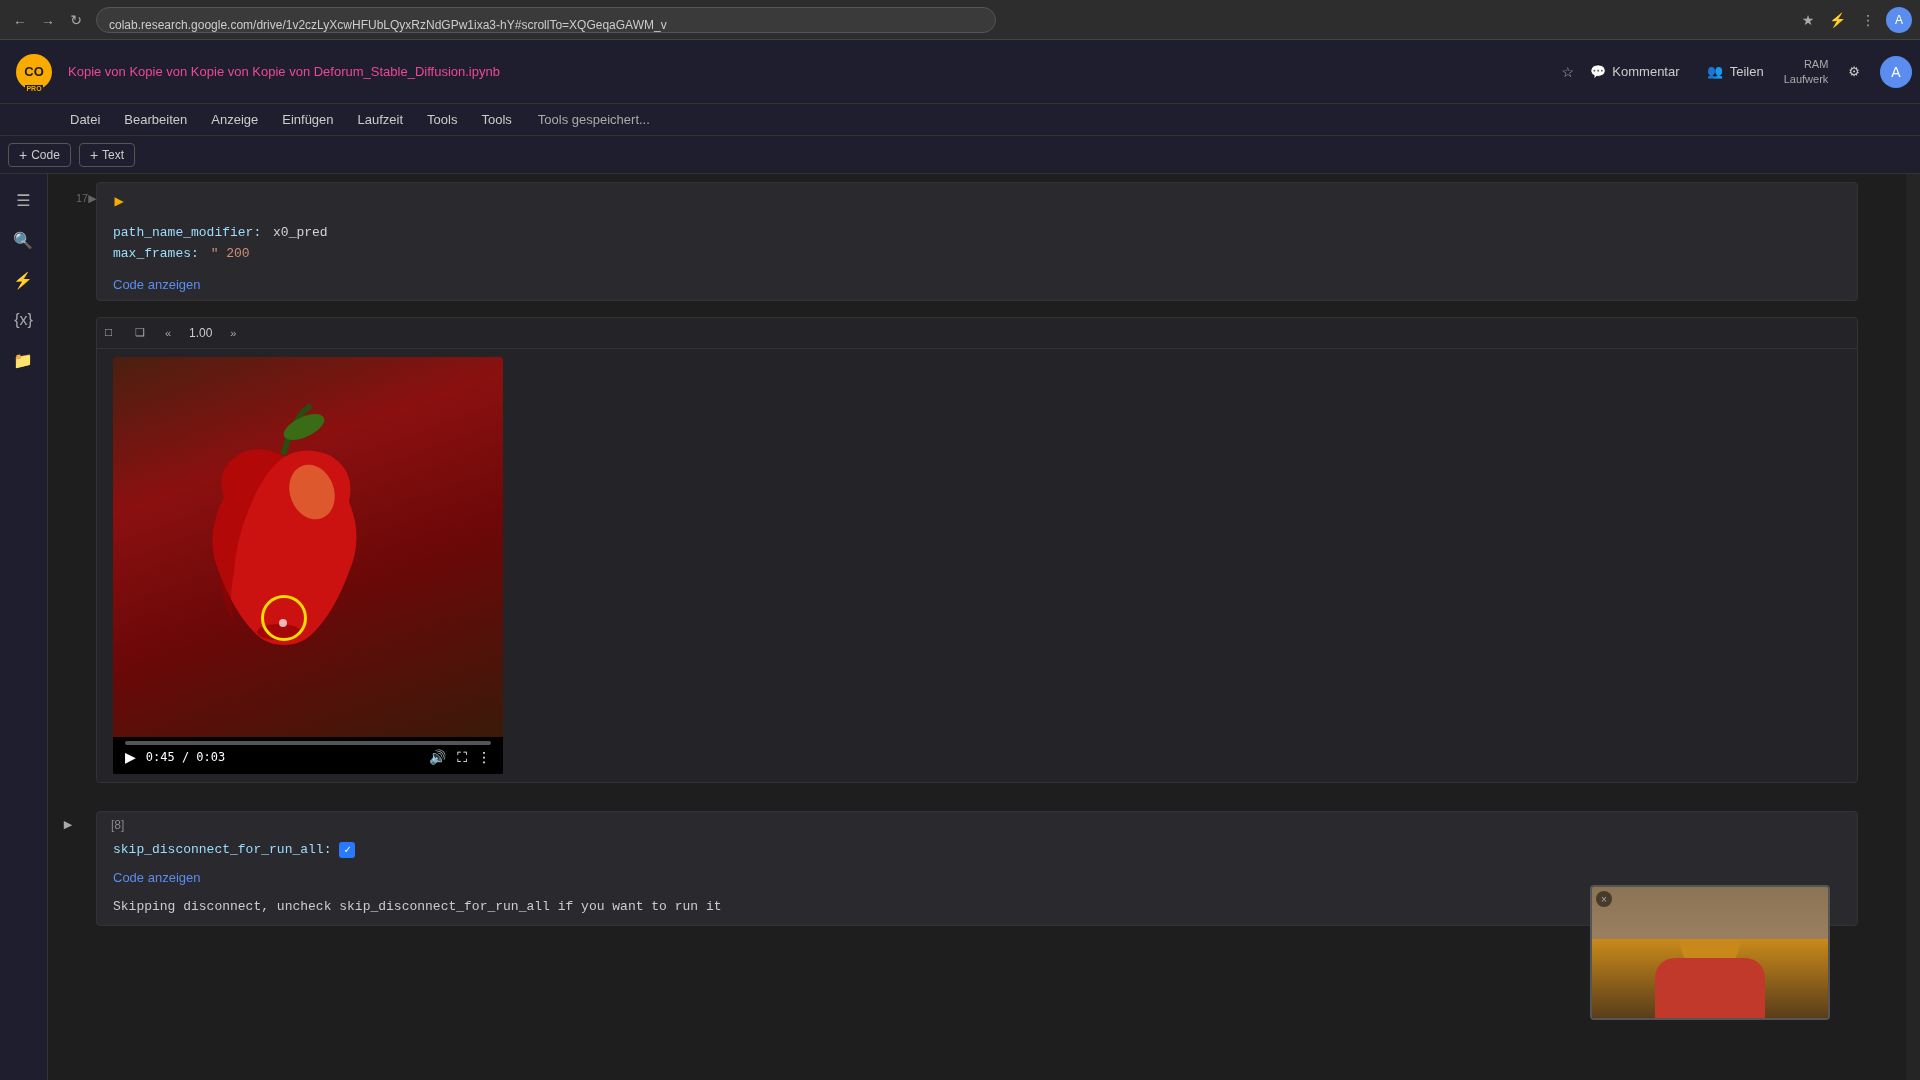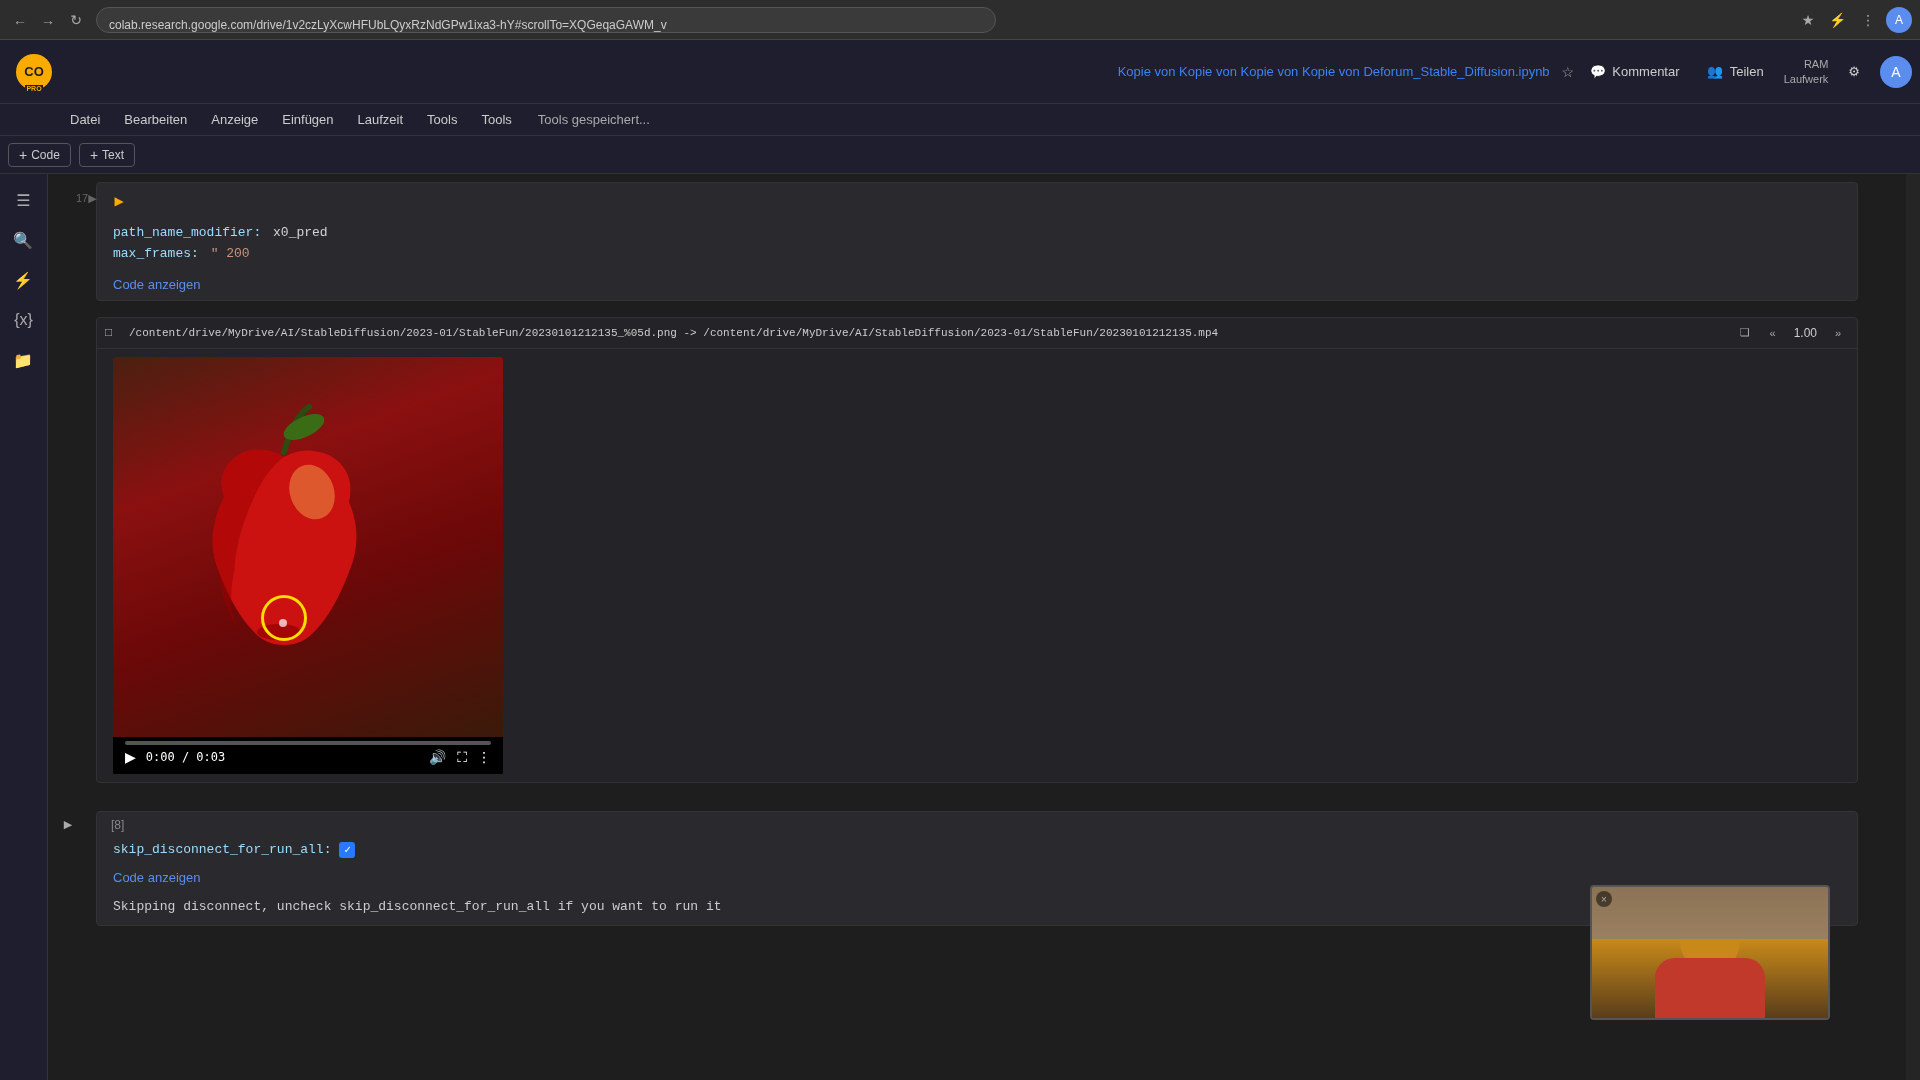--- a/index.html
+++ b/index.html
@@ -128,26 +128,25 @@
       content: 'PRO';
       position: absolute;
       bottom: -2px;
       font-size: 7px;
       color: #f9ab00;
       background: #1e1e2e;
       padding: 0 1px;
     }
     .notebook-title {
       font-size: 13px;
-      color: #3b82f6;
+      color: #ec4899;
       flex: 1;
       white-space: nowrap;
       overflow: hidden;
       text-overflow: ellipsis;
-      text-align: right;
     }
     .notebook-title-star {
       color: #aaa;
       font-size: 14px;
       margin-left: 4px;
       cursor: pointer;
     }
     .top-bar-right {
       display: flex;
       align-items: center;
@@ -676,21 +675,20 @@
             <span class="code-string" style="margin-left:4px;">" 200</span>
           </div>
           <div class="show-code-btn">Code anzeigen</div>
         </div>
       </div>
 
       <div class="cell" style="margin-top:8px;">
         <div class="output-cell">
           <div class="output-cell-header">
             <div style="width:16px;height:16px;cursor:pointer;">□</div>
-            <span class="output-path">/content/drive/MyDrive/AI/StableDiffusion/2023-01/StableFun/20230101212135_%05d.png -&gt; /content/drive/MyDrive/AI/StableDiffusion/2023-01/StableFun/20230101212135.mp4</span>
             <div class="output-controls">
               <button class="output-ctrl-btn">❏</button>
               <button class="output-ctrl-btn">«</button>
               <span class="output-zoom-val">1.00</span>
               <button class="output-ctrl-btn">»</button>
             </div>
           </div>
 
           <div class="video-container">
             <div class="video-frame">
@@ -714,21 +712,21 @@
 
               <div style="position:absolute; width:8px; height:8px; background:#fff; border-radius:50%; top:262px; left:166px; opacity:0.7;"></div>
             </div>
 
             <div class="video-controls">
               <div class="progress-bar">
                 <div class="progress-fill"></div>
               </div>
               <div class="controls-row">
                 <button class="play-btn">▶</button>
-                <span class="time-display">0:00 / 0:03</span>
+                <span class="time-display">0:45 / 0:03</span>
                 <div class="controls-right">
                   <span class="ctrl-icon">🔊</span>
                   <span class="ctrl-icon">⛶</span>
                   <span class="ctrl-icon">⋮</span>
                 </div>
               </div>
             </div>
           </div>
         </div>
       </div>

